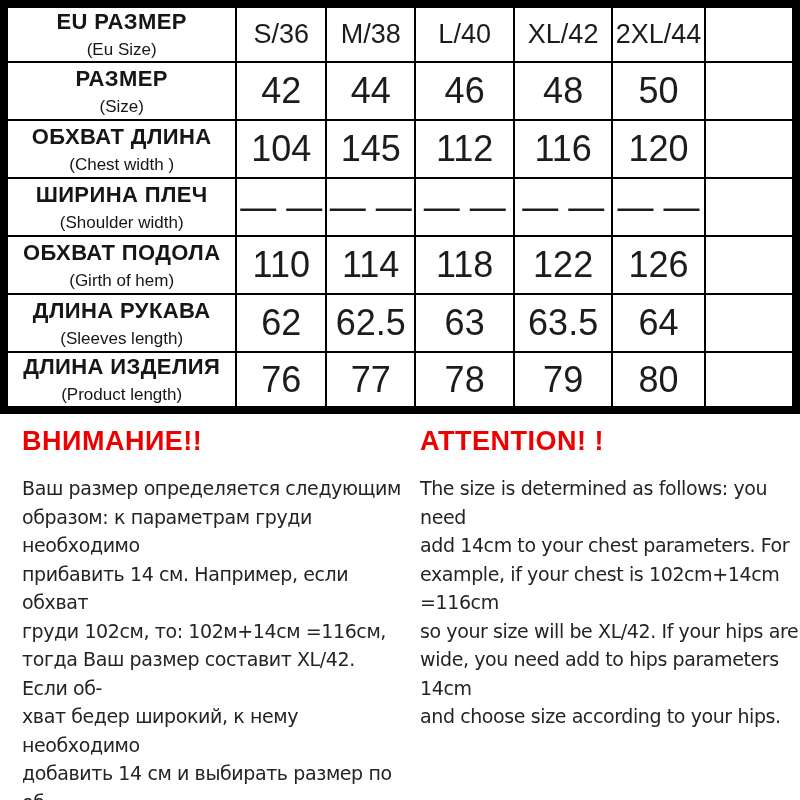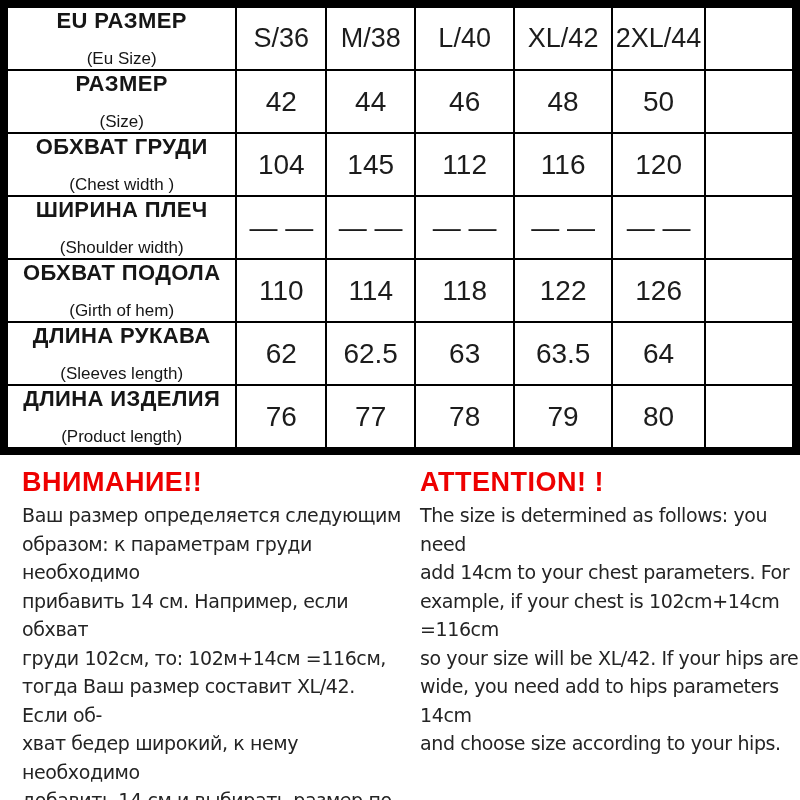--- a/index.html
+++ b/index.html
@@ -29,34 +29,34 @@
   .lbl .ru {
     font-weight: 700;
     font-size: 22px;
     letter-spacing: 0.4px;
     line-height: 26px;
   }
   .lbl .en {
     font-weight: 400;
     font-size: 17px;
     line-height: 20px;
-    margin-top: 15px;
+    margin-top: 5px;
   }
-  .val { font-size: 28px; color: #1c1c1c; }
+  .val { font-size: 36px; color: #1c1c1c; }
   tr.sizes-row .val { font-size: 27px; }
   
   .notes {
     display: flex;
     align-items: flex-start;
     padding: 12px 6px 0 22px;
   }
   .note { width: 382px; flex: 0 0 auto; }
   .note-ru { margin-right: 16px; }
   .attn {
-    margin: 0 0 3px 0;
+    margin: 0 0 17px 0;
     font-size: 27px;
     font-weight: 700;
     letter-spacing: 0.5px;
   }
   .note-body {
     margin: 0;
     font-size: 19px;
     line-height: 28.5px;
     white-space: pre-line;
     color: #242424;
@@ -97,21 +97,21 @@
       </th>
       <td class="val">42</td>
       <td class="val">44</td>
       <td class="val">46</td>
       <td class="val">48</td>
       <td class="val">50</td>
       <td class="val"></td>
     </tr>
     <tr>
       <th class="lbl">
-        <div class="ru">ОБХВАТ ГРУДИ</div>
+        <div class="ru">ОБХВАТ ДЛИНА</div>
         <div class="en">(Chest width )</div>
       </th>
       <td class="val">104</td>
       <td class="val">145</td>
       <td class="val">112</td>
       <td class="val">116</td>
       <td class="val">120</td>
       <td class="val"></td>
     </tr>
     <tr>

